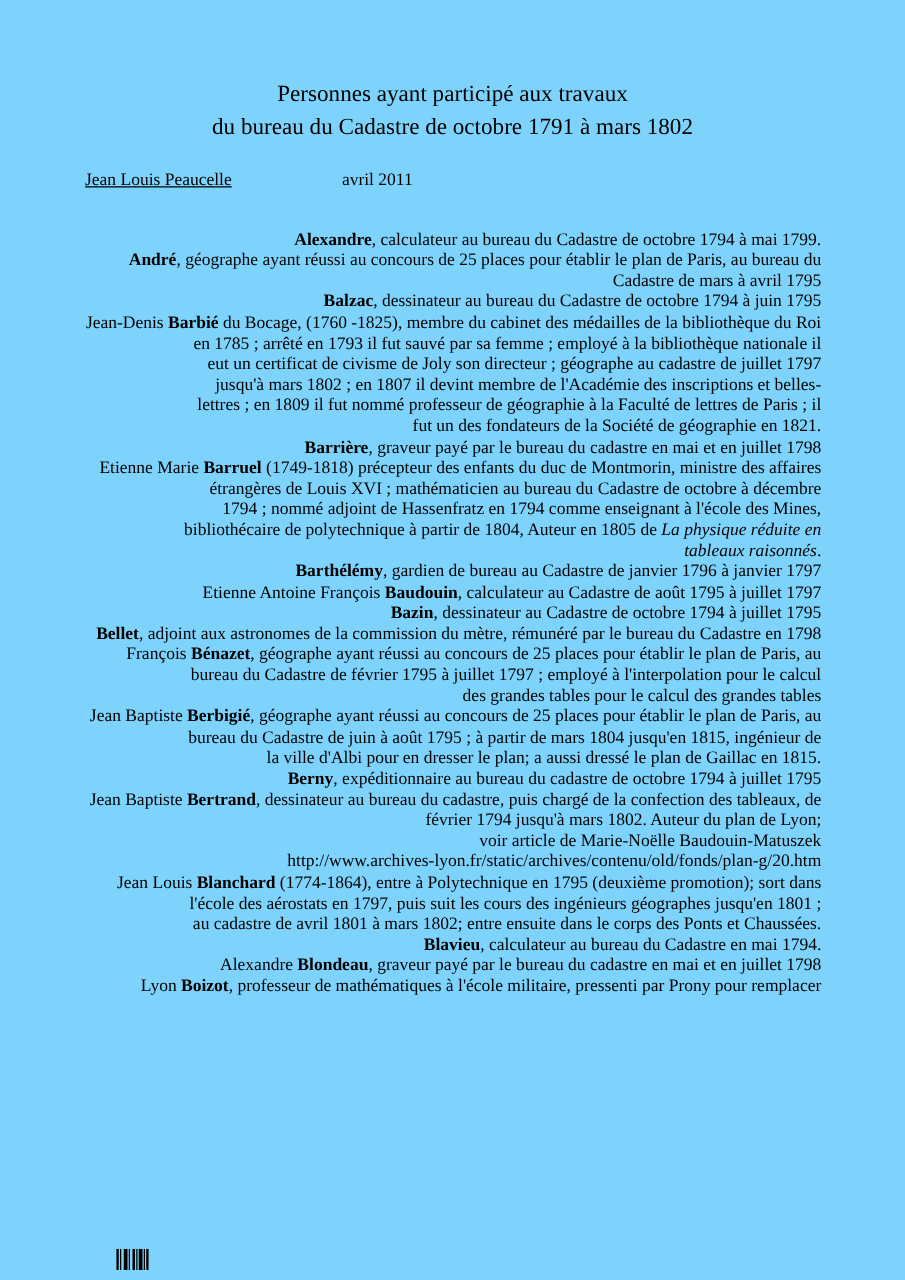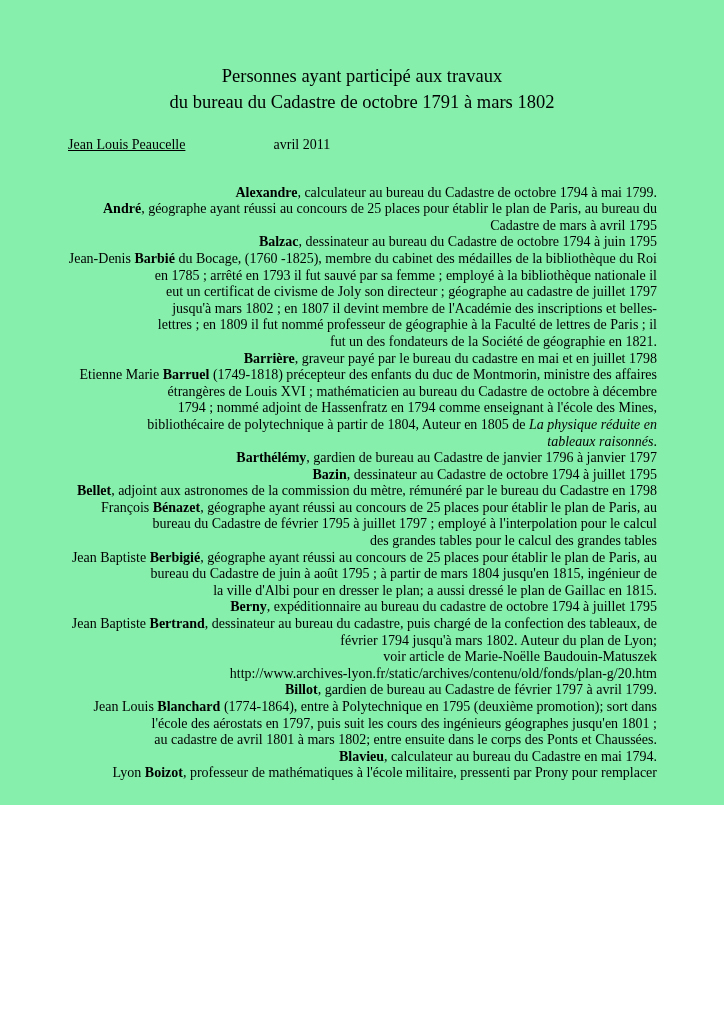--- a/index.html
+++ b/index.html
@@ -3,22 +3,22 @@
 <meta charset="utf-8">
 <style>
   html, body {
     margin: 0;
     padding: 0;
     background: #ffffff;
   }
   .page {
     position: relative;
     width: 724px;
-    height: 805px;
-    background: #86efac;
+    height: 1024px;
+    background: #7dd3fc;
     color: #000000;
     font-family: "Liberation Serif", "DejaVu Serif", serif;
     font-size: 14px;
     line-height: 16.6px;
     overflow: hidden;
   }
   .title {
     margin: 0;
     padding-top: 63px;
     font-size: 18.5px;
@@ -70,29 +70,30 @@
   </div>
 
   <div class="entries">
       <p class="entry"><b>Alexandre</b><span>, calculateur au bureau du Cadastre de octobre 1794 à mai 1799.</span></p>
       <p class="entry"><b>André</b><span>, géographe ayant réussi au concours de 25 places pour établir le plan de Paris, au bureau du Cadastre de mars à avril 1795</span></p>
       <p class="entry"><b>Balzac</b><span>, dessinateur au bureau du Cadastre de octobre 1794 à juin 1795</span></p>
       <p class="entry"><span>Jean-Denis </span><b>Barbié</b><span> du Bocage, (1760 -1825), membre du cabinet des médailles de la bibliothèque du Roi en 1785 ; arrêté en 1793 il fut sauvé par sa femme ; employé à la bibliothèque nationale il eut un certificat de civisme de Joly son directeur ; géographe au cadastre de juillet 1797 jusqu'à mars 1802 ; en 1807 il devint membre de l'Académie des inscriptions et belles-lettres ; en 1809 il fut nommé professeur de géographie à la Faculté de lettres de Paris ; il fut un des fondateurs de la Société de géographie en 1821.</span></p>
       <p class="entry"><b>Barrière</b><span>, graveur payé par le bureau du cadastre en mai et en juillet 1798</span></p>
       <p class="entry"><span>Etienne Marie </span><b>Barruel</b><span> (1749-1818) précepteur des enfants du duc de Montmorin, ministre des affaires étrangères de Louis XVI ; mathématicien au bureau du Cadastre de octobre à décembre 1794 ; nommé adjoint de Hassenfratz en 1794 comme enseignant à l'école des Mines, bibliothécaire de polytechnique à partir de 1804, Auteur en 1805 de </span><i>La physique réduite en tableaux raisonnés</i><span>.</span></p>
       <p class="entry"><b>Barthélémy</b><span>, gardien de bureau au Cadastre de janvier 1796 à janvier 1797</span></p>
+      <p class="entry"><span>Etienne Antoine François </span><b>Baudouin</b><span>, calculateur au Cadastre de août 1795 à juillet 1797</span></p>
       <p class="entry"><b>Bazin</b><span>, dessinateur au Cadastre de octobre 1794 à juillet 1795</span></p>
       <p class="entry"><b>Bellet</b><span>, adjoint aux astronomes de la commission du mètre, rémunéré par le bureau du Cadastre en 1798</span></p>
       <p class="entry"><span>François </span><b>Bénazet</b><span>, géographe ayant réussi au concours de 25 places pour établir le plan de Paris, au bureau du Cadastre de février 1795 à juillet 1797 ; employé à l'interpolation pour le calcul des grandes tables pour le calcul des grandes tables</span></p>
       <p class="entry"><span>Jean Baptiste </span><b>Berbigié</b><span>, géographe ayant réussi au concours de 25 places pour établir le plan de Paris, au bureau du Cadastre de juin à août 1795 ; à partir de mars 1804 jusqu'en 1815, ingénieur de la ville d'Albi pour en dresser le plan; a aussi dressé le plan de Gaillac en 1815.</span></p>
       <p class="entry"><b>Berny</b><span>, expéditionnaire au bureau du cadastre de octobre 1794 à juillet 1795</span></p>
       <p class="entry"><span>Jean Baptiste </span><b>Bertrand</b><span>, dessinateur au bureau du cadastre, puis chargé de la confection des tableaux, de février 1794 jusqu'à mars 1802. Auteur du plan de Lyon;</span><br><span>voir article de Marie-Noëlle Baudouin-Matuszek</span><br><span>http://www.archives-lyon.fr/static/archives/contenu/old/fonds/plan-g/20.htm</span></p>
-      <p class="entry"><b>Billot</b><span>, gardien de bureau au Cadastre de février 1797 à avril 1799.</span></p>
       <p class="entry"><span>Jean Louis </span><b>Blanchard</b><span> (1774-1864), entre à Polytechnique en 1795 (deuxième promotion); sort dans l'école des aérostats en 1797, puis suit les cours des ingénieurs géographes jusqu'en 1801 ; au cadastre de avril 1801 à mars 1802; entre ensuite dans le corps des Ponts et Chaussées.</span></p>
       <p class="entry"><b>Blavieu</b><span>, calculateur au bureau du Cadastre en mai 1794.</span></p>
+      <p class="entry"><span>Alexandre </span><b>Blondeau</b><span>, graveur payé par le bureau du cadastre en mai et en juillet 1798</span></p>
       <p class="entry"><span>Lyon </span><b>Boizot</b><span>, professeur de mathématiques à l'école militaire, pressenti par Prony pour remplacer</span></p>
     </div>
 
   <div class="barcode">
     <svg width="26" height="17" viewBox="0 0 26 17" aria-hidden="true">
       <rect x="0" y="0" width="2" height="17"></rect>
       <rect x="3" y="0" width="1" height="17"></rect>
       <rect x="6" y="0" width="3" height="17"></rect>
       <rect x="10" y="0" width="1" height="17"></rect>
       <rect x="13" y="0" width="2" height="17"></rect>

